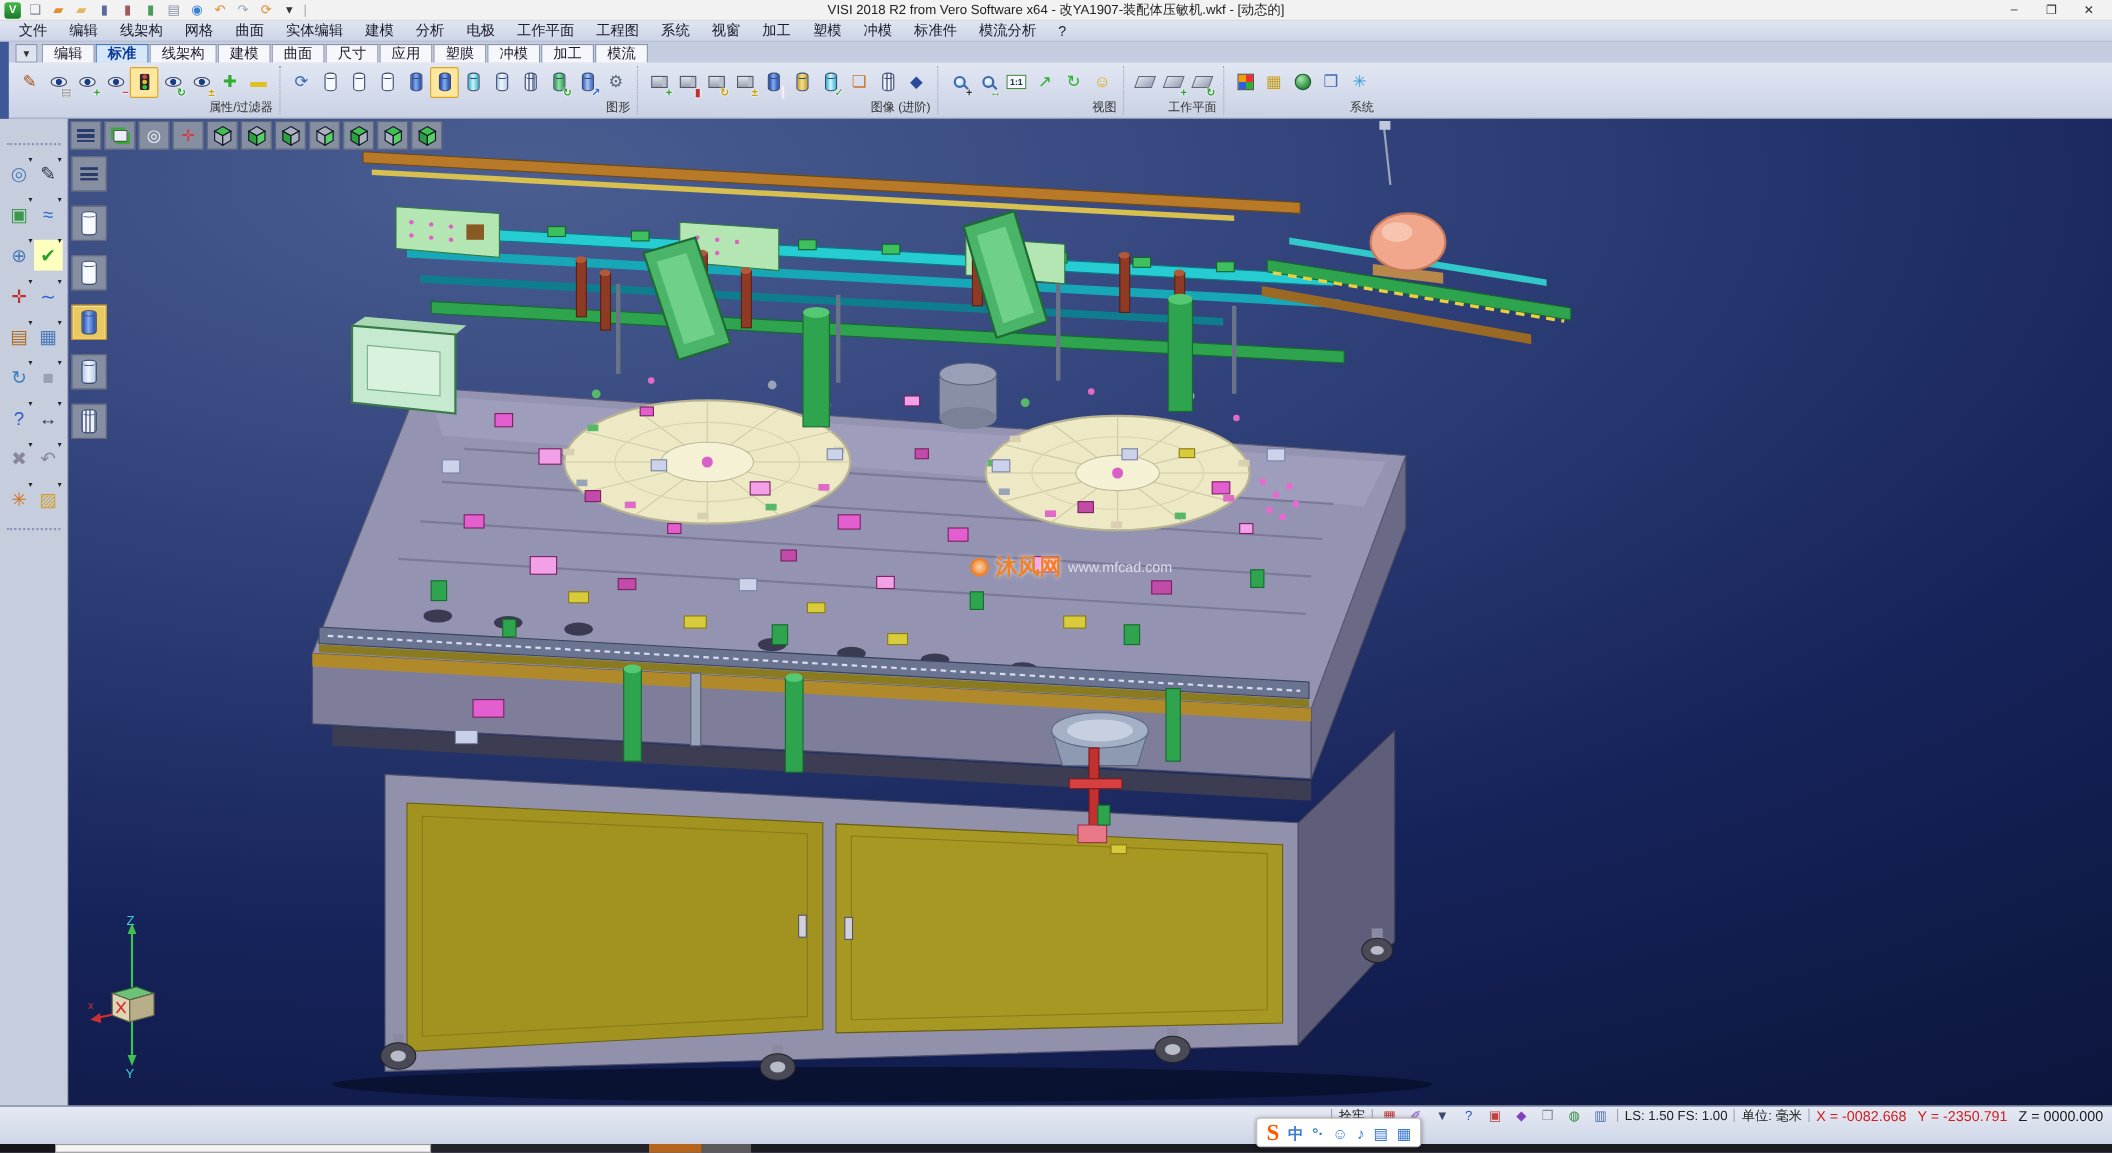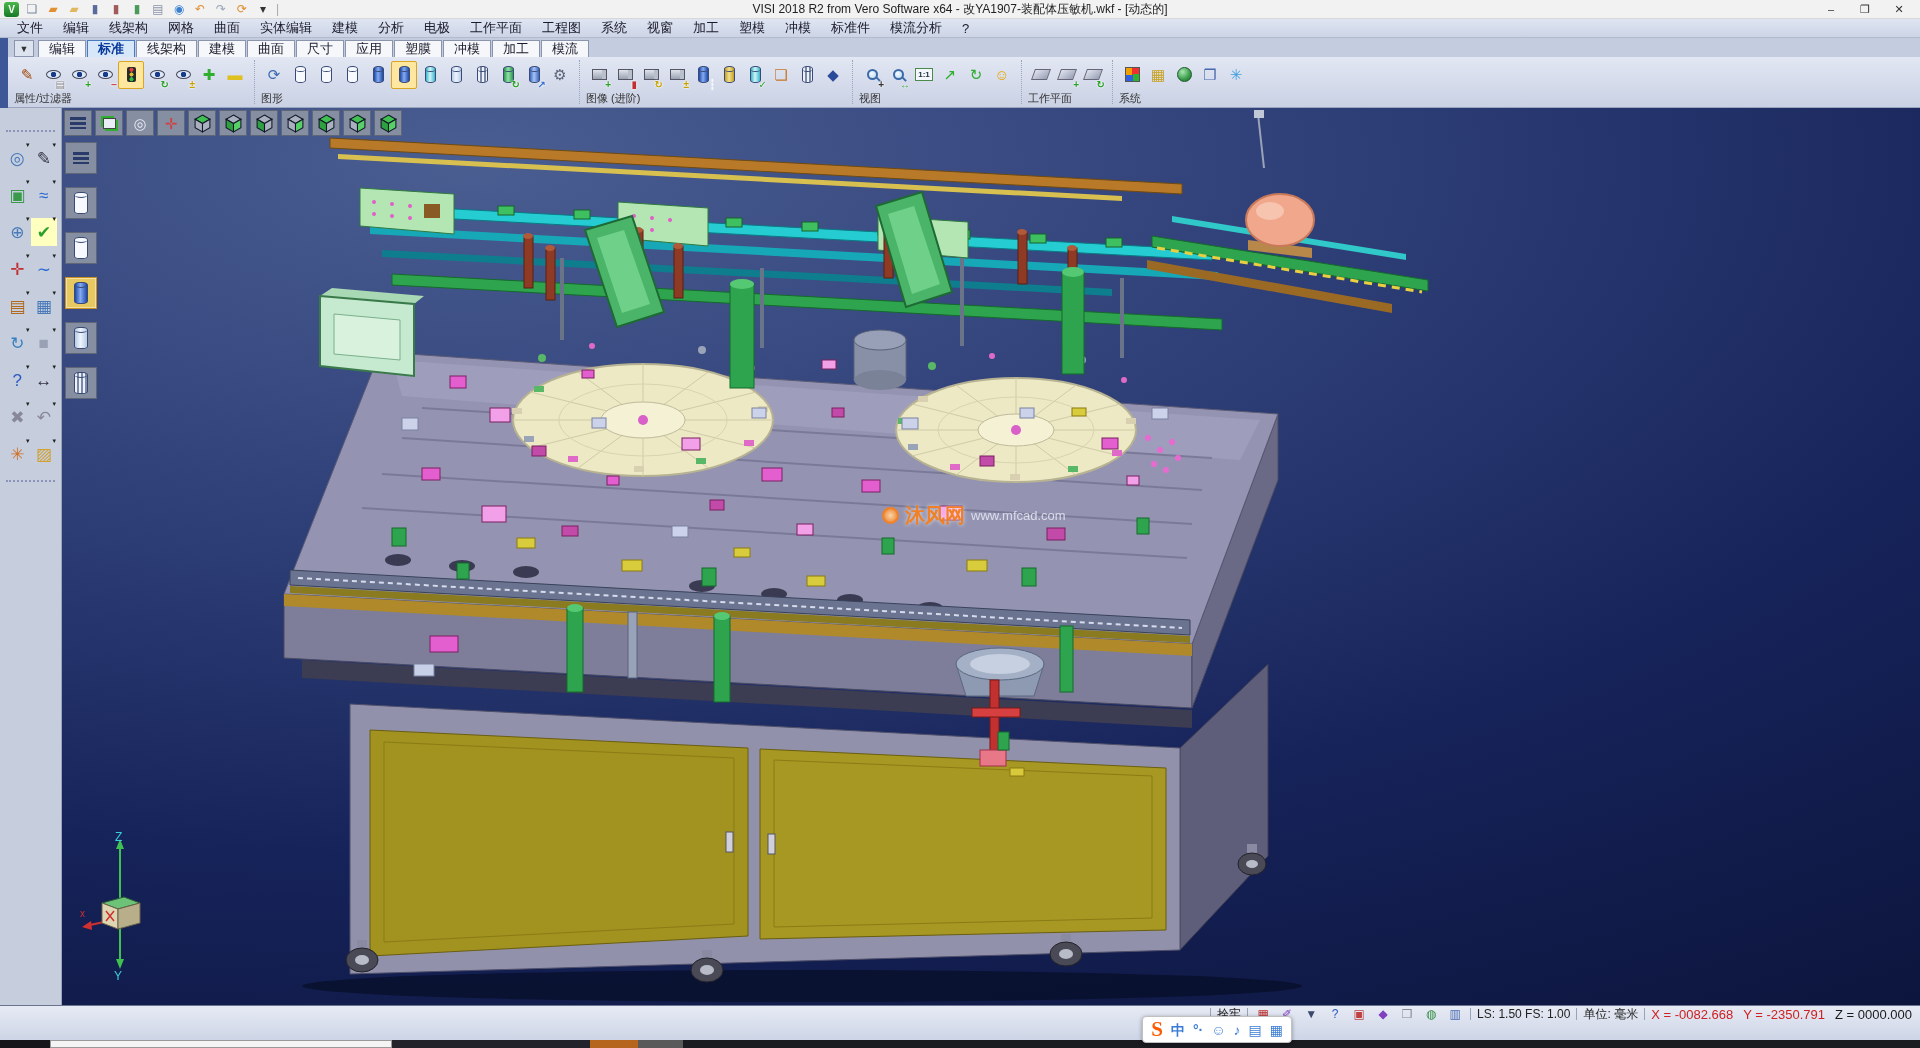--- a/index.html
+++ b/index.html
@@ -33,21 +33,21 @@
   .tab { height:17px; padding:0 10px; background:#f5f7fb; border:1px solid #8a94ac; border-bottom:none;
     font-size:13px; color:#1a1a2a; display:flex; align-items:center; margin-right:1px; }
   .tab.active { background:#d6e7fa; border-color:#4a7ac0; color:#0a3a9a; font-weight:bold; }
   #left-edge { position:absolute; left:0; top:38px; width:8px; height:70px; background:#3e5796; z-index:5; }
 
   
   #ribbon { height:51px; background:linear-gradient(#e2e7f3,#c9d1e4); display:flex; align-items:stretch;
     border-bottom:1px solid #9aa4bc; padding-left:10px; }
   .rgroup { display:flex; flex-direction:column; padding:1px 4px 0 4px; }
   .ricons { display:flex; align-items:center; height:33px; }
-  .rlabel { text-align:left; font-size:11px; color:#333; height:15px; line-height:14px; white-space:nowrap; }
+  .rlabel { text-align:right; font-size:11px; color:#333; height:15px; line-height:14px; white-space:nowrap; }
   .rdiv { width:1px; border-left:1px dotted #9aa4bc; margin:3px 2px; }
   .ribtn { position:relative; width:26px; height:28px; display:flex; align-items:center; justify-content:center; }
   .ribtn.hl { background:#ffe7a0; border:1px solid #daa520; border-radius:2px; }
   .glyphi { font-size:15px; line-height:1; }
   .modi { position:absolute; right:1px; bottom:-1px; font-size:10px; font-weight:700; line-height:1;
     text-shadow:0 0 2px #fff,0 0 2px #fff; }
   .cyl { width:11px; height:17px; border:1px solid #3a4a74; border-radius:5px/3px; background:#f6f9fd; position:relative; }
   .cyl::before { content:""; position:absolute; left:0; right:0; top:0; height:4px;
     border-bottom:1px solid #3a4a74; border-radius:50%; }
   .c-blue  { background:linear-gradient(90deg,#1c4aa8,#86aaf0 45%,#1c4aa8); }

